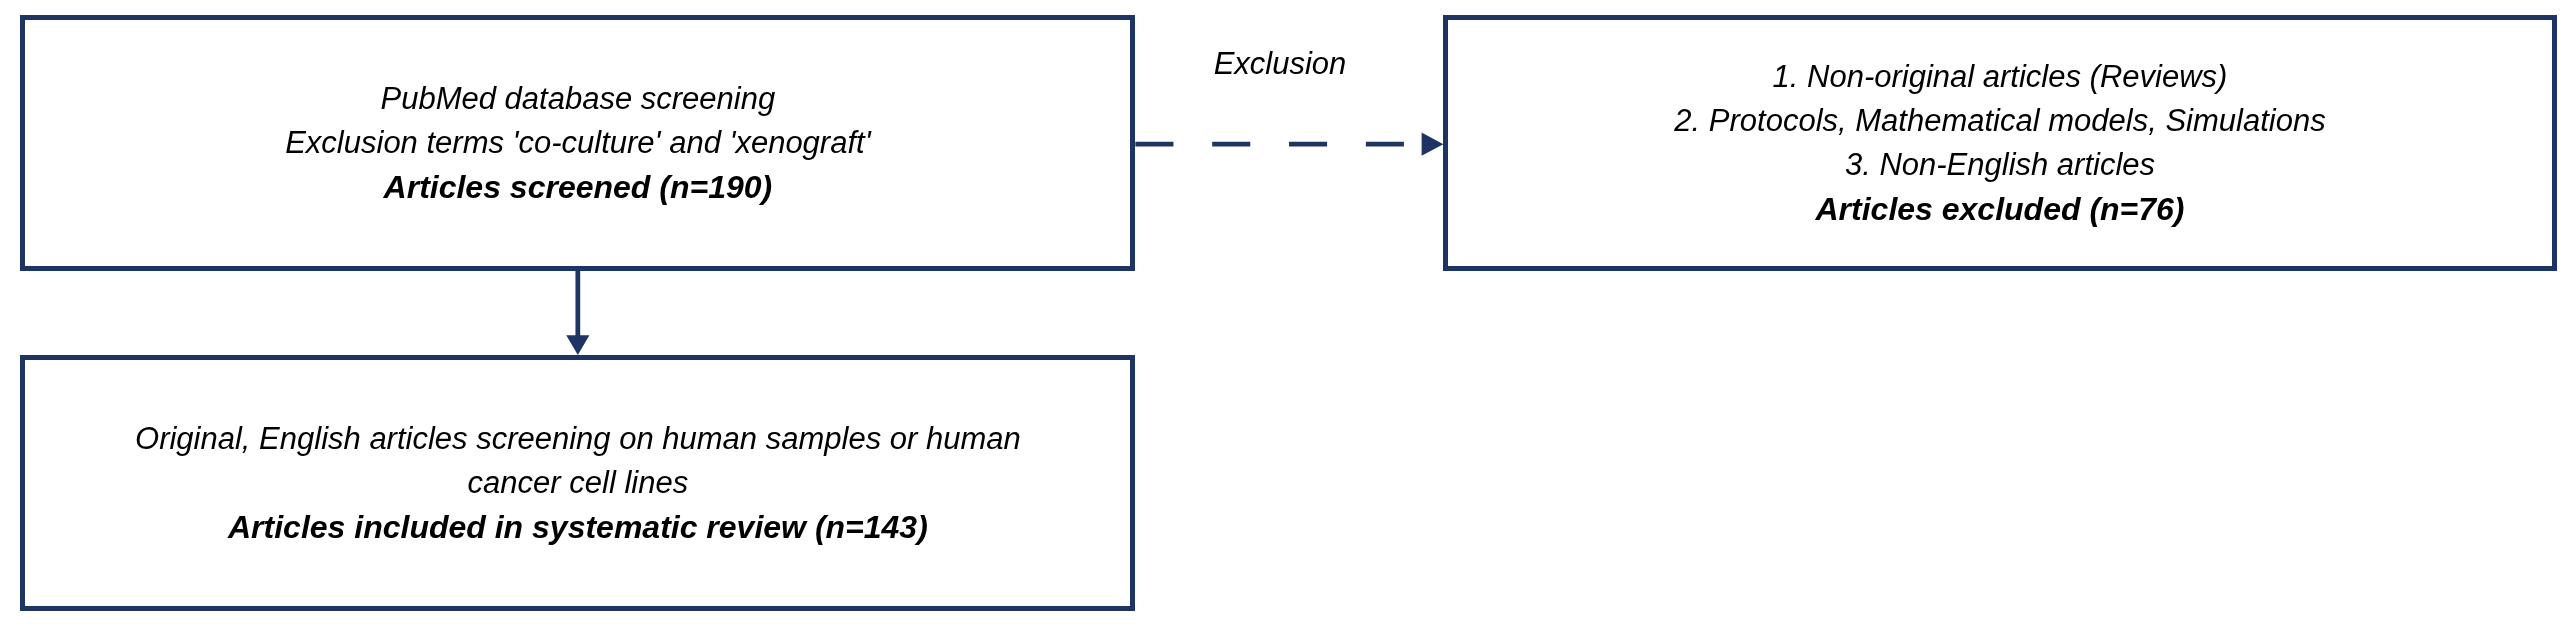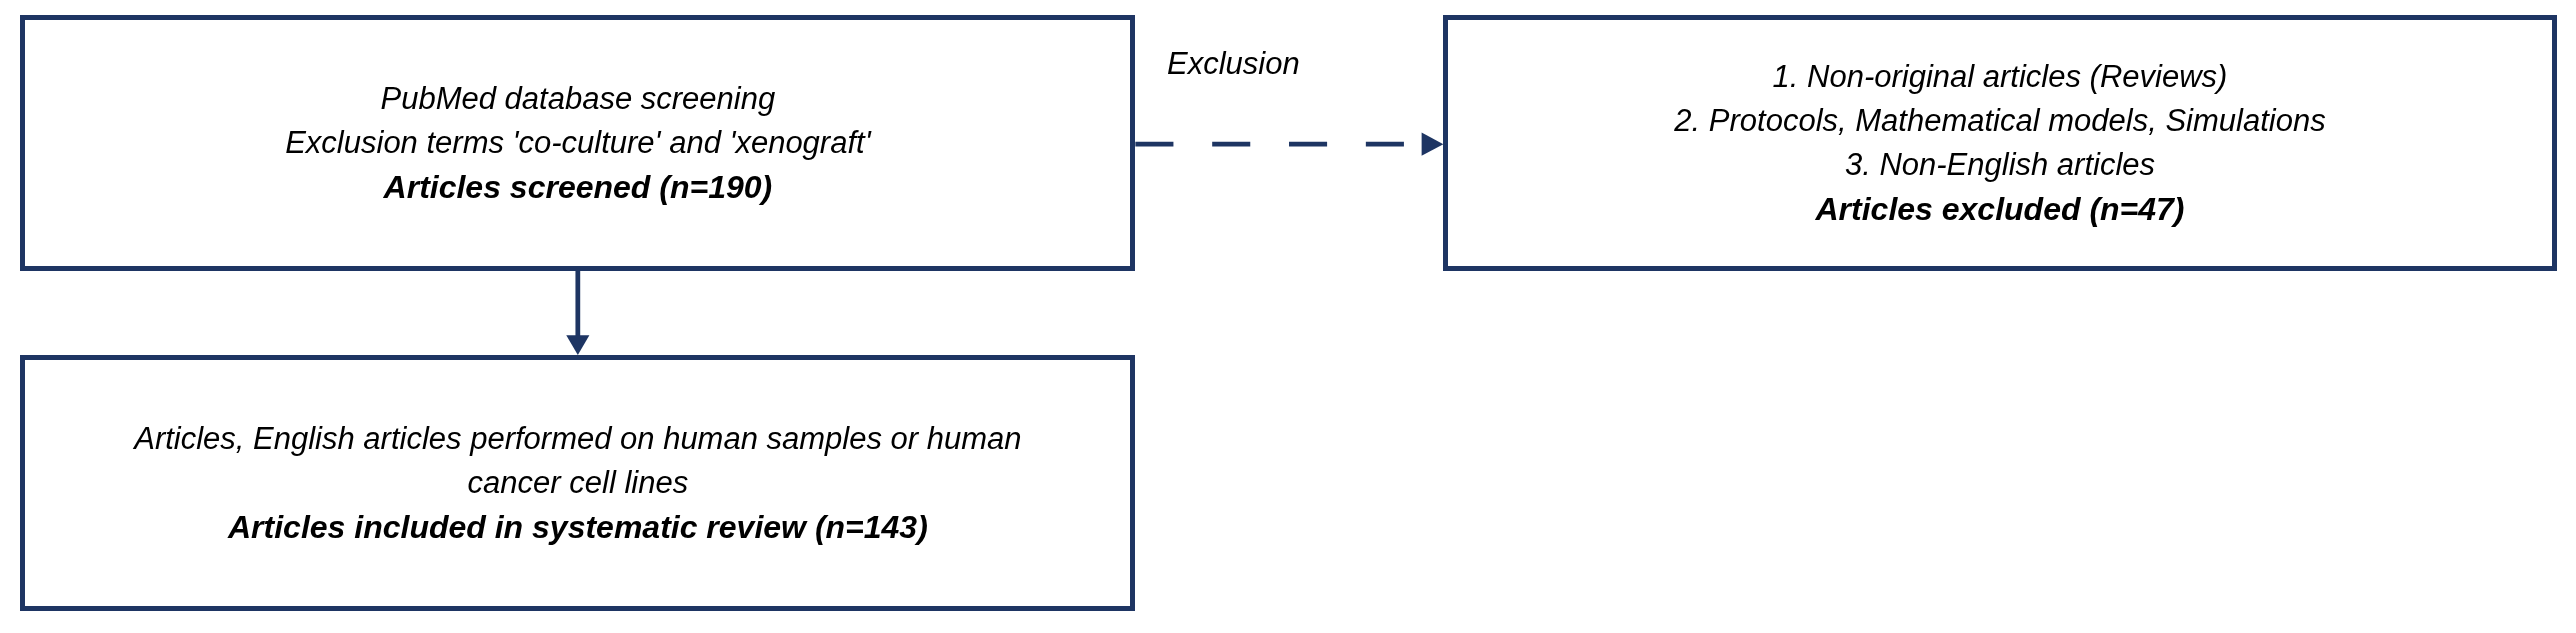--- a/index.html
+++ b/index.html
@@ -37,20 +37,21 @@
     left: 0; top: 0;
     width: 2576px;
     height: 633px;
     pointer-events: none;
   }
   .exclusion-label {
     position: absolute;
     left: 1167px;
     top: 45px;
     width: 226px;
+    text-align: center;
     font-size: 31px;
     line-height: 38px;
   }
 </style>
 </head>
 <body>
 
 <div class="canvas">
 
   <svg class="arrow-layer" viewBox="0 0 3787 931" xmlns="http://www.w3.org/2000/svg">
@@ -67,23 +68,23 @@
     <div class="box-line">Exclusion terms 'co-culture' and 'xenograft'</div>
     <div class="box-line box-result">Articles screened (n=190)</div>
   </div>
 
   <div class="exclusion-label" style="color: rgb(0, 0, 0);">Exclusion</div>
 
   <div class="flow-box" id="box-excluded" style="border-color: rgb(30, 53, 99);">
     <div class="box-line">1. Non-original articles (Reviews)</div>
     <div class="box-line">2. Protocols, Mathematical models, Simulations</div>
     <div class="box-line">3. Non-English articles</div>
-    <div class="box-line box-result">Articles excluded (n=47)</div>
+    <div class="box-line box-result">Articles excluded (n=76)</div>
   </div>
 
   <div class="flow-box" id="box-included" style="border-color: rgb(30, 53, 99);">
-    <div class="box-line">Articles, English articles performed on human samples or human</div>
+    <div class="box-line">Original, English articles screening on human samples or human</div>
     <div class="box-line">cancer cell lines</div>
     <div class="box-line box-result">Articles included in systematic review (n=143)</div>
   </div>
 
 </div>
 
 
 </body></html>

